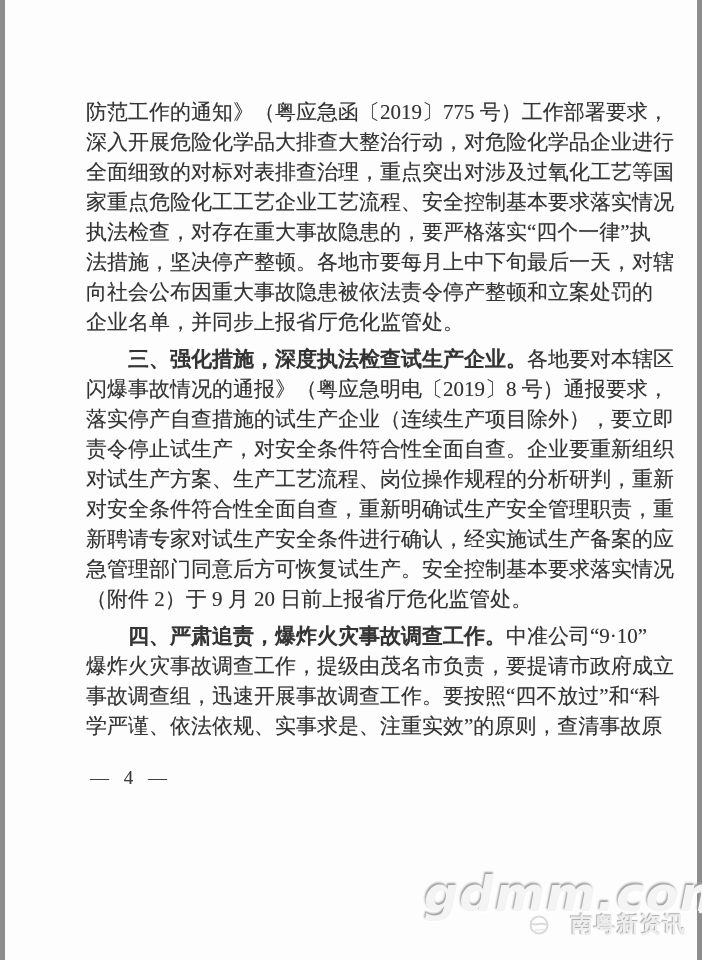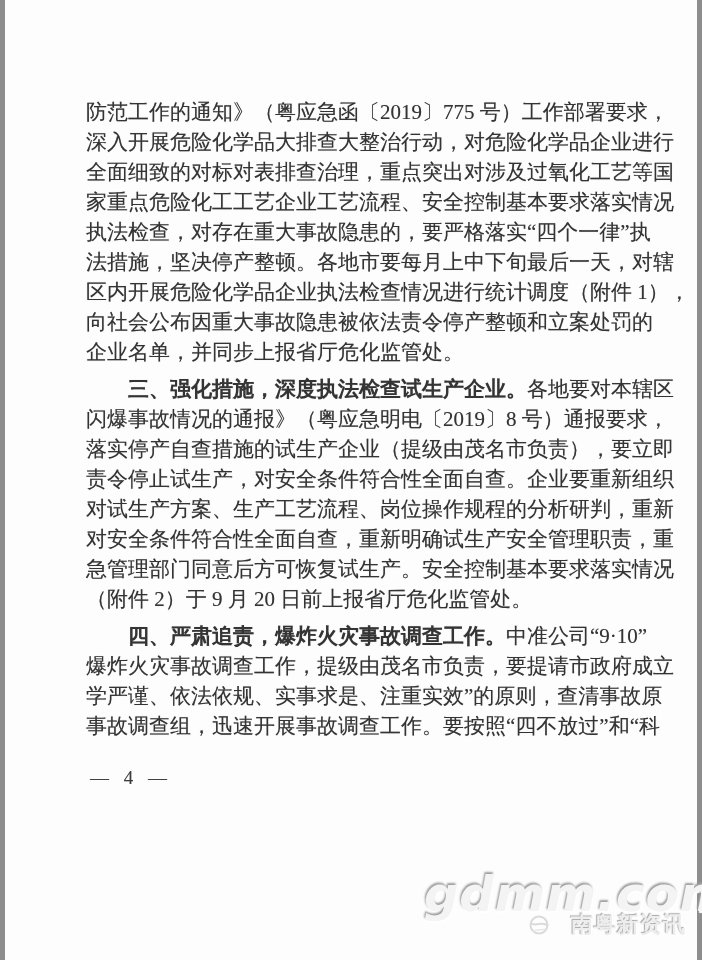--- a/index.html
+++ b/index.html
@@ -116,44 +116,44 @@
 
   <main class="content" data-name="body-text">
 
     <section class="para" data-name="paragraph-continued">
         <div class="doc-line" data-name="doc-line">防范工作的通知》（粤应急函〔2019〕775 号）工作部署要求，</div>
         <div class="doc-line" data-name="doc-line">深入开展危险化学品大排查大整治行动，对危险化学品企业进行</div>
         <div class="doc-line" data-name="doc-line">全面细致的对标对表排查治理，重点突出对涉及过氧化工艺等国</div>
         <div class="doc-line" data-name="doc-line">家重点危险化工工艺企业工艺流程、安全控制基本要求落实情况</div>
         <div class="doc-line" data-name="doc-line">执法检查，对存在重大事故隐患的，要严格落实“四个一律”执</div>
         <div class="doc-line" data-name="doc-line">法措施，坚决停产整顿。各地市要每月上中下旬最后一天，对辖</div>
-        <div class="doc-line" data-name="doc-line">区内开展危险化学品企业执法检查情况进行统计调度（附件 1），</div>
         <div class="doc-line" data-name="doc-line">向社会公布因重大事故隐患被依法责令停产整顿和立案处罚的</div>
         <div class="doc-line" data-name="doc-line">企业名单，并同步上报省厅危化监管处。</div>
       </section>
 
     <section class="section" data-name="section-3">
       <div class="doc-line heading-line" data-name="section-3-heading"><span class="hbold" data-name="section-3-heading-bold">三、强化措施，深度执法检查试生产企业。</span><span data-name="section-3-heading-rest">各地要对本辖区</span></div>
       <div data-name="section-3-lines">
           <div class="doc-line" data-name="doc-line">闪爆事故情况的通报》（粤应急明电〔2019〕8 号）通报要求，</div>
-          <div class="doc-line" data-name="doc-line">落实停产自查措施的试生产企业（提级由茂名市负责），要立即</div>
+          <div class="doc-line" data-name="doc-line">落实停产自查措施的试生产企业（连续生产项目除外），要立即</div>
           <div class="doc-line" data-name="doc-line">责令停止试生产，对安全条件符合性全面自查。企业要重新组织</div>
           <div class="doc-line" data-name="doc-line">对试生产方案、生产工艺流程、岗位操作规程的分析研判，重新</div>
           <div class="doc-line" data-name="doc-line">对安全条件符合性全面自查，重新明确试生产安全管理职责，重</div>
+          <div class="doc-line" data-name="doc-line">新聘请专家对试生产安全条件进行确认，经实施试生产备案的应</div>
           <div class="doc-line" data-name="doc-line">急管理部门同意后方可恢复试生产。安全控制基本要求落实情况</div>
           <div class="doc-line" data-name="doc-line">（附件 2）于 9 月 20 日前上报省厅危化监管处。</div>
         </div>
     </section>
 
     <section class="section" data-name="section-4">
       <div class="doc-line heading-line" data-name="section-4-heading"><span class="hbold" data-name="section-4-heading-bold">四、严肃追责，爆炸火灾事故调查工作。</span><span data-name="section-4-heading-rest">中准公司“9·10”</span></div>
       <div data-name="section-4-lines">
           <div class="doc-line" data-name="doc-line">爆炸火灾事故调查工作，提级由茂名市负责，要提请市政府成立</div>
+          <div class="doc-line" data-name="doc-line">事故调查组，迅速开展事故调查工作。要按照“四不放过”和“科</div>
           <div class="doc-line" data-name="doc-line">学严谨、依法依规、实事求是、注重实效”的原则，查清事故原</div>
-          <div class="doc-line" data-name="doc-line">事故调查组，迅速开展事故调查工作。要按照“四不放过”和“科</div>
         </div>
     </section>
 
     <div class="page-number" data-name="page-number">— 4 —</div>
   </main>
 
   <div class="wm-site" data-name="watermark-site">gdmm.com</div>
 
   <div class="brand" data-name="brand-logo">
     <svg class="globe-icon" data-name="globe-swirl-icon" width="24" height="24" viewBox="0 0 24 24">

